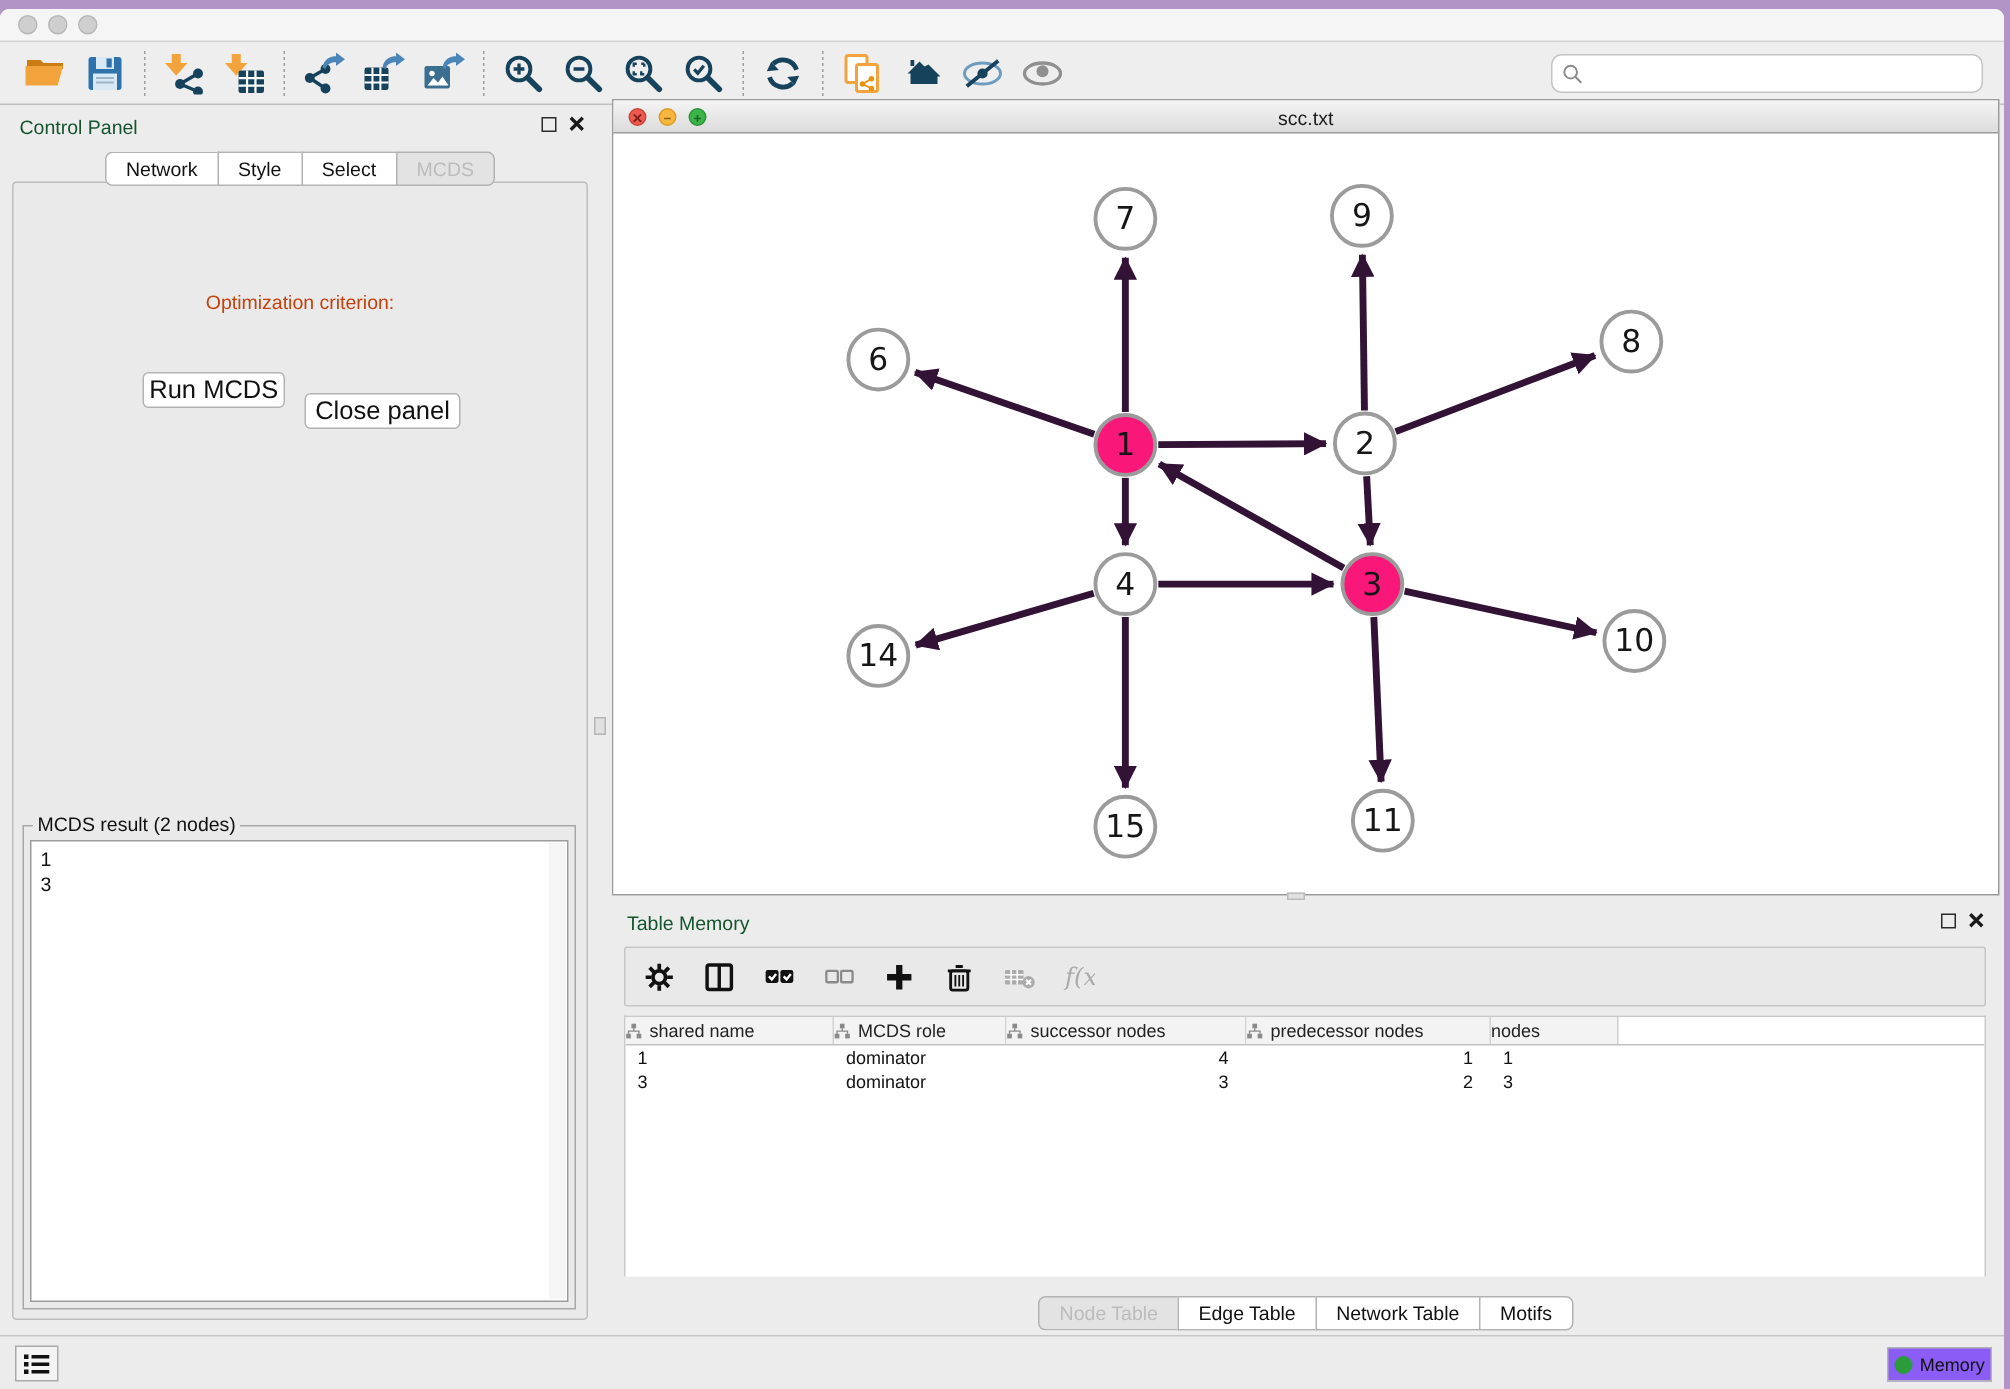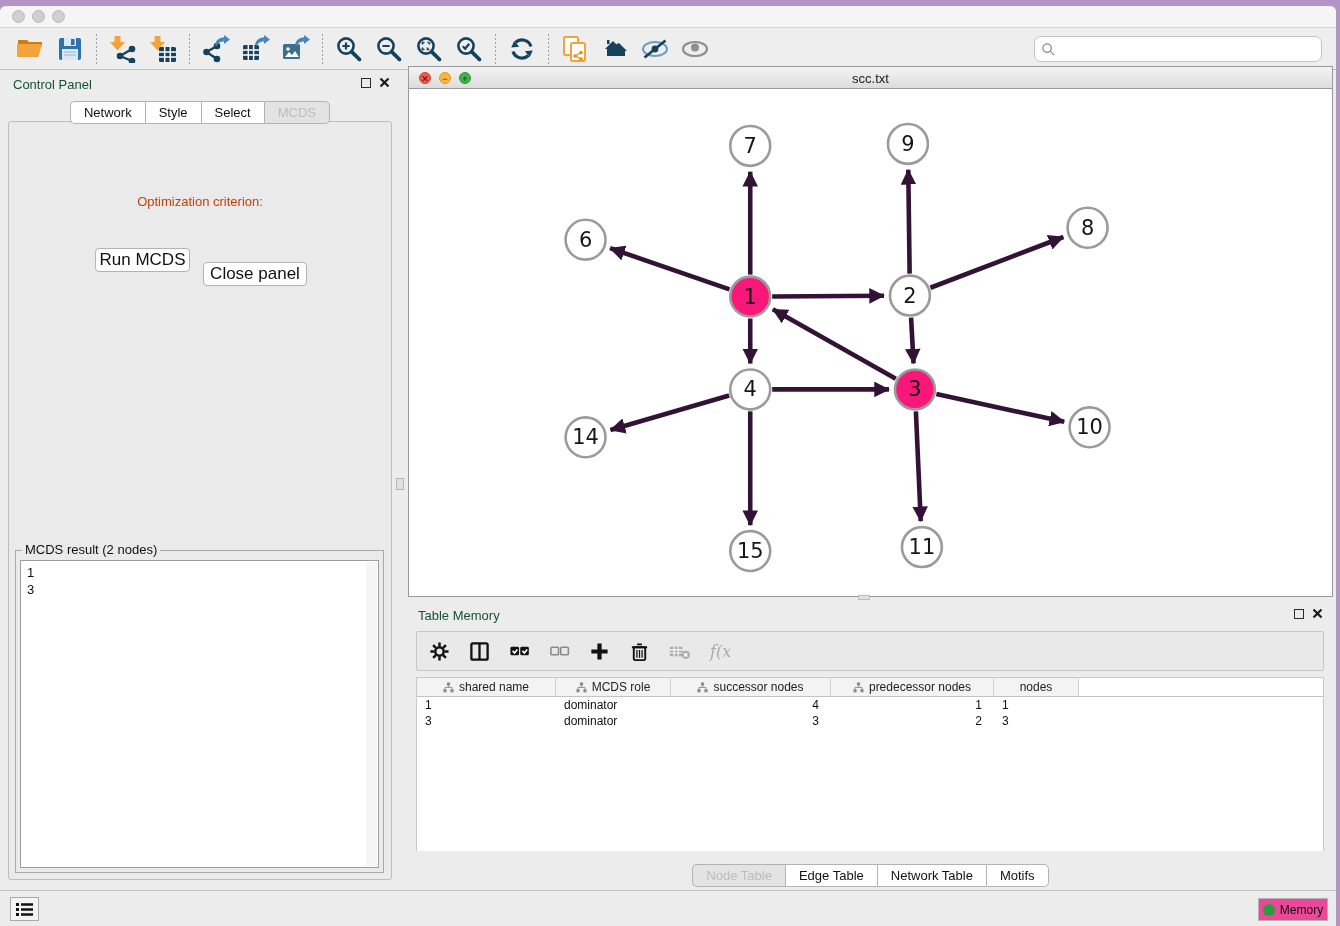--- a/index.html
+++ b/index.html
@@ -92,34 +92,34 @@
   
   .table-panel { position:absolute; left:408px; top:595px; width:925px; height:295px; background:#ececec; }
   .tp-toolbar { position:absolute; left:8px; right:9px; top:30px; height:40px; background:#e9e9e9;
     border:1px solid #c6c6c6; border-radius:2px; display:flex; align-items:center; padding-left:10px; gap:16px; }
   .tp-btn { background:none; border:none; width:24px; height:24px; display:flex; align-items:center; justify-content:center; }
   .tp-btn svg { width:21px; height:21px; }
   .tp-table { position:absolute; left:8px; right:9px; top:76px; bottom:45px; background:#fff;
     border:1px solid #c9c9c9; border-bottom:none; overflow:hidden; }
   .th-row { display:flex; height:19px; border-bottom:1px solid #c2c2c2; }
   .th-cell { background:#f3f3f3; border-right:1px solid #d2d2d2; font-size:12px; color:#222;
-    display:flex; align-items:center; justify-content:center; gap:5px; }
+    display:flex; align-items:center; gap:5px; }
   .th-cell svg { width:11px; height:11px; }
   .tr-row { display:flex; height:16px; font-size:12px; color:#111; }
   .td-cell { padding:0 8px; line-height:16px; white-space:nowrap; overflow:hidden; }
   .td-cell.right { text-align:right; padding-right:12px; }
   .tp-tabs { bottom:9px; }
 
   
   .status-bar { position:absolute; left:0; bottom:0; width:100%; height:36px;
     background:#ececec; border-top:1px solid #c6c6c6; }
   .list-btn { position:absolute; left:10px; top:6px; width:29px; height:24px; background:#f4f4f4;
     border:1px solid #a9a9a9; display:flex; align-items:center; justify-content:center; }
   .list-btn svg { width:17px; height:15px; }
-  .mem-btn { position:absolute; right:8px; top:7px; width:70px; height:23px; background:#ec4899;
+  .mem-btn { position:absolute; right:8px; top:7px; width:70px; height:23px; background:#8b5cf6;
     border:1px solid #b3b3b3; display:flex; align-items:center; justify-content:center; gap:5px;
     font-size:12px; color:#111; }
   .mem-dot { width:12px; height:12px; border-radius:50%; background:#2a9c3c; }
 </style>
 </head>
 <body>
 
 <div class="app-window">
 
   <div class="titlebar">

